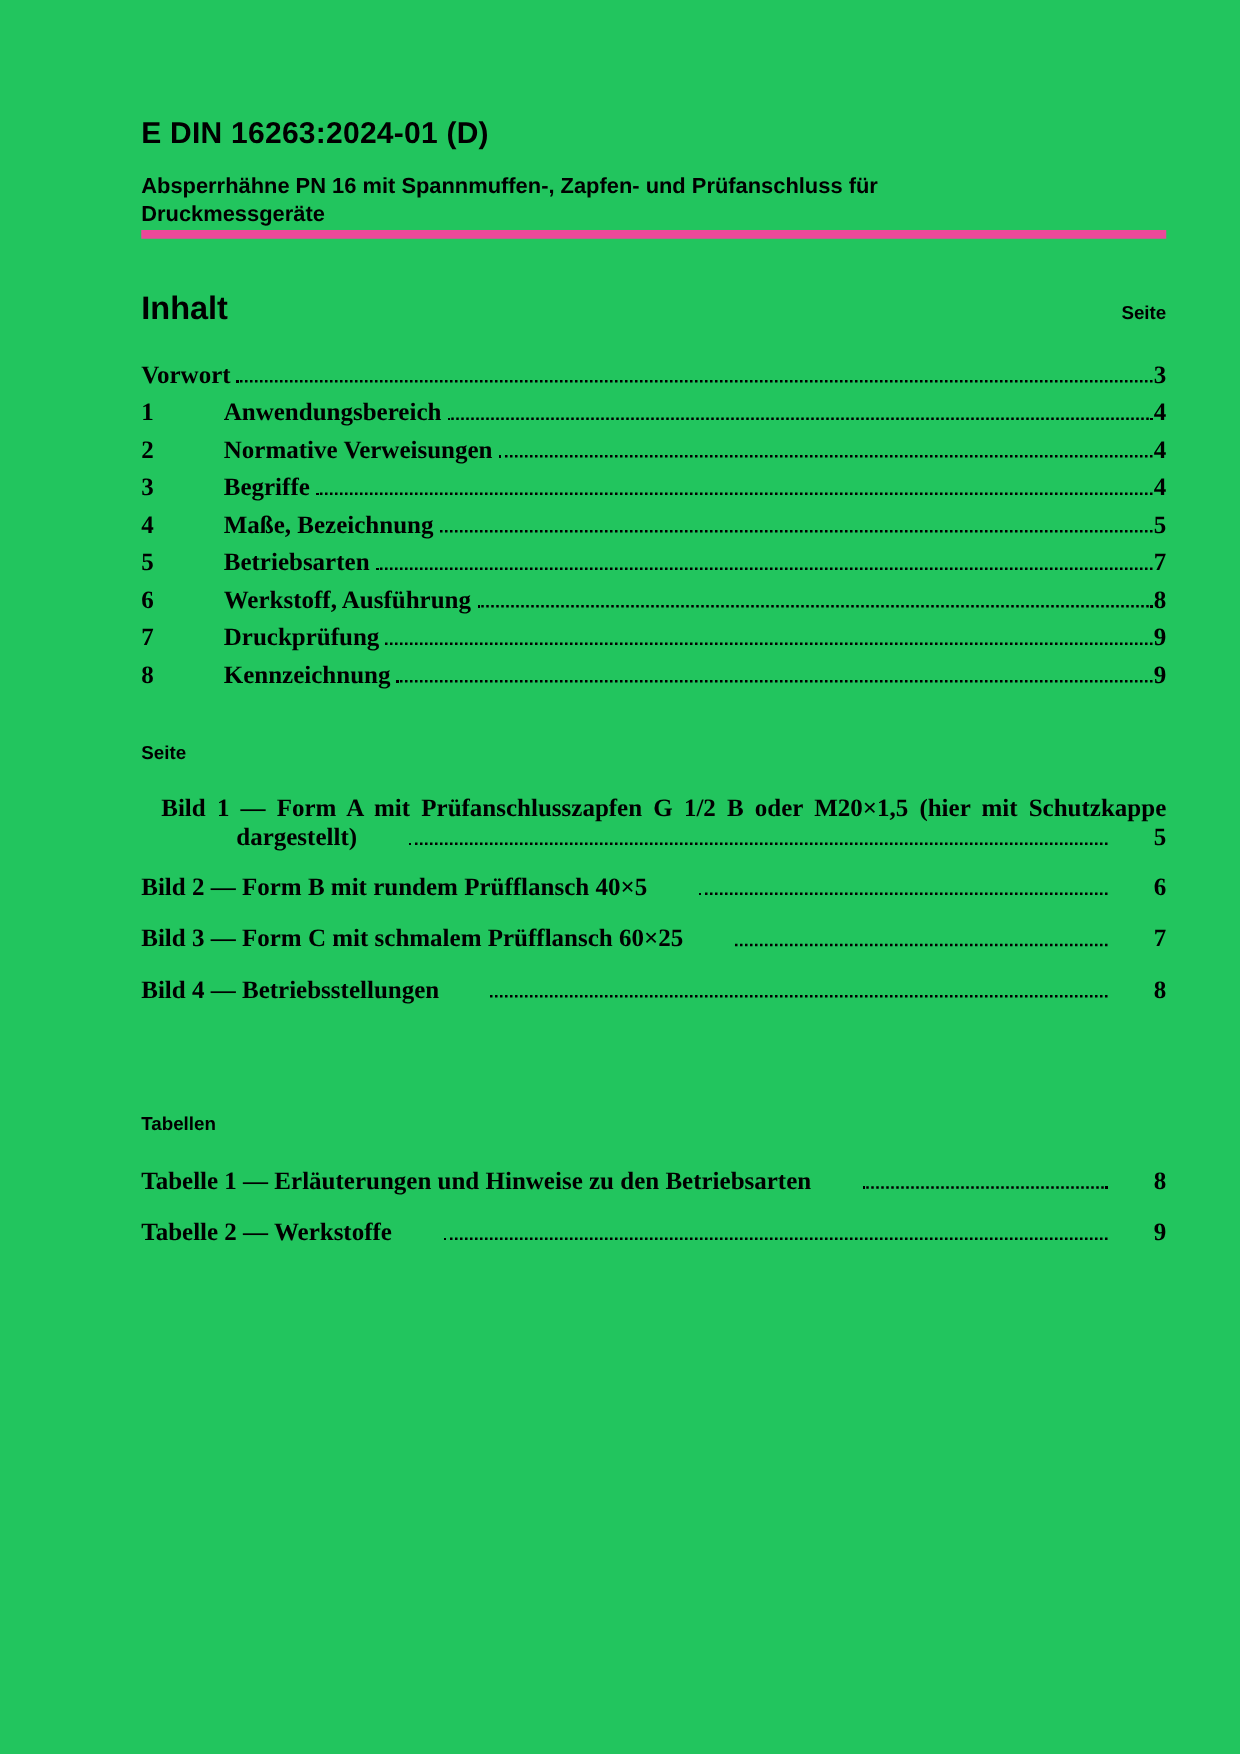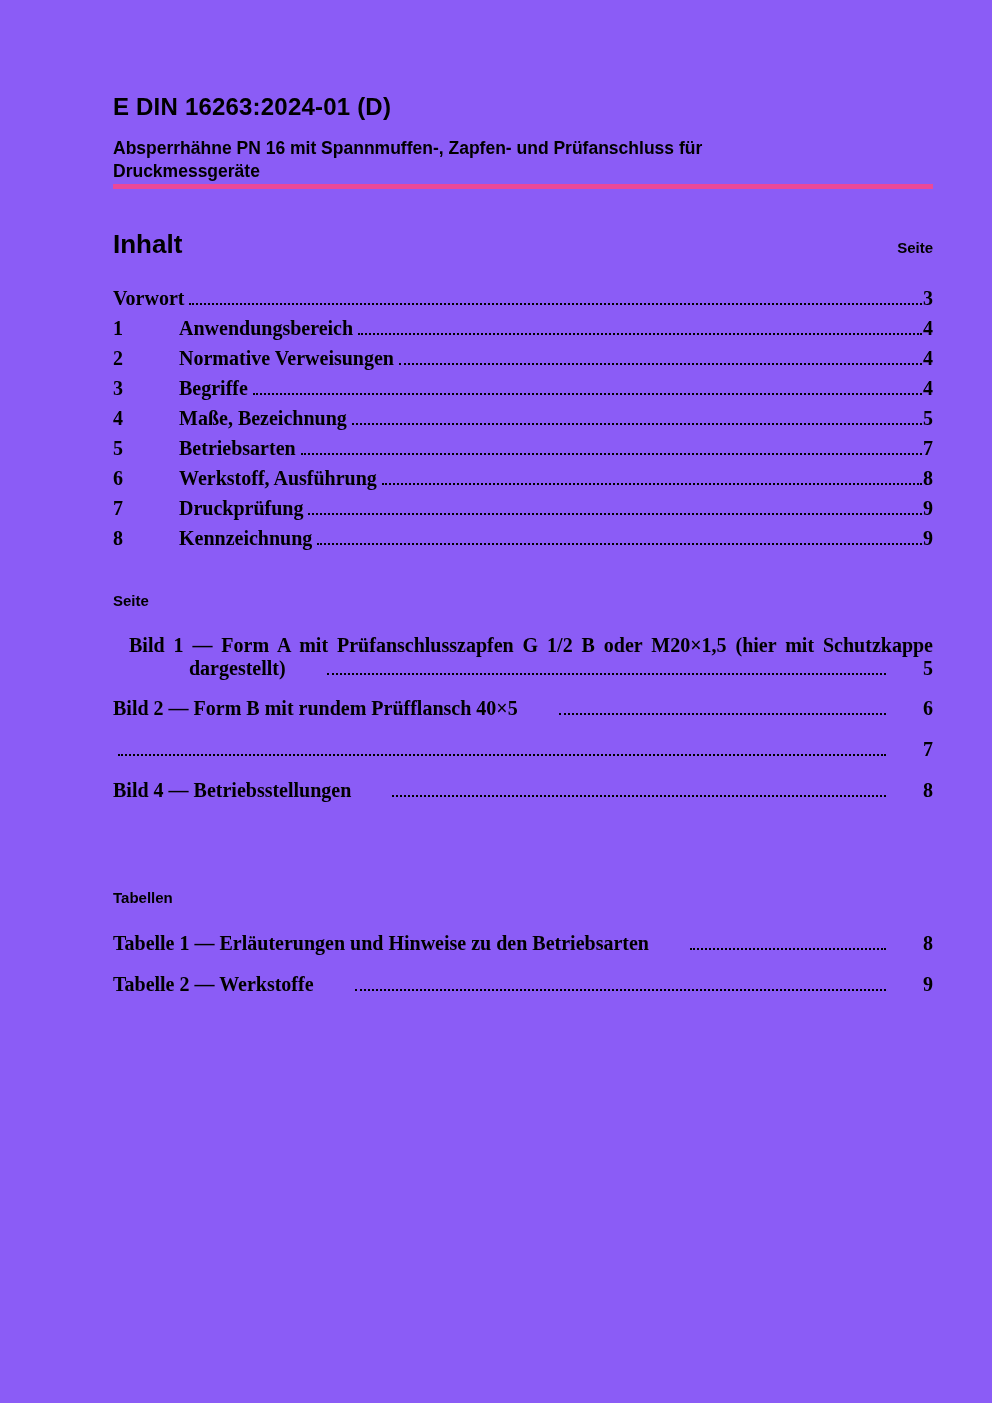--- a/index.html
+++ b/index.html
@@ -1,21 +1,21 @@
 <!DOCTYPE html>
 <html lang="de"><head>
 <meta charset="utf-8">
 <style>
   * { box-sizing: border-box; }
   html, body { margin: 0; padding: 0; background: #ffffff; }
   .page {
     position: relative;
     width: 992px;
     height: 1403px;
-    background: #8b5cf6;
+    background: #22c55e;
     color: #000000;
     overflow: hidden;
     font-family: "Liberation Sans", sans-serif;
   }
   .content {
     padding: 95px 59px 0 113px; 
   }
 
   
   .doc-number {
@@ -23,21 +23,21 @@
     font: 700 24px/1.04 "Liberation Sans", sans-serif;
     letter-spacing: 0.2px;
   }
   .pub-date {
     margin-top: 6px;
     font: 400 14px/1 "Liberation Sans", sans-serif;
   }
   .doc-title {
     margin-top: 17px;
     font: 700 17.5px/23px "Liberation Sans", sans-serif;
-    border-bottom: 5px solid #ec4899;
+    border-bottom: 7px solid #ec4899;
     padding-bottom: 1px;
   }
   .doc-title span { display: block; }
 
   
   .toc-head {
     margin-top: 42px;
     display: flex;
     justify-content: space-between;
     align-items: baseline;
@@ -182,20 +182,21 @@
           <span class="dots"></span>
           <span class="pg">5</span>
         </div>
       </div>
       <div class="row">
         <span class="lbl">Bild 2 — Form B mit rundem Prüfflansch 40×5</span>
         <span class="dots"></span>
         <span class="pg">6</span>
       </div>
       <div class="row">
+        <span class="lbl">Bild 3 — Form C mit schmalem Prüfflansch 60×25</span>
         <span class="dots"></span>
         <span class="pg">7</span>
       </div>
       <div class="row">
         <span class="lbl">Bild 4 — Betriebsstellungen</span>
         <span class="dots"></span>
         <span class="pg">8</span>
       </div>
     </div>
 

